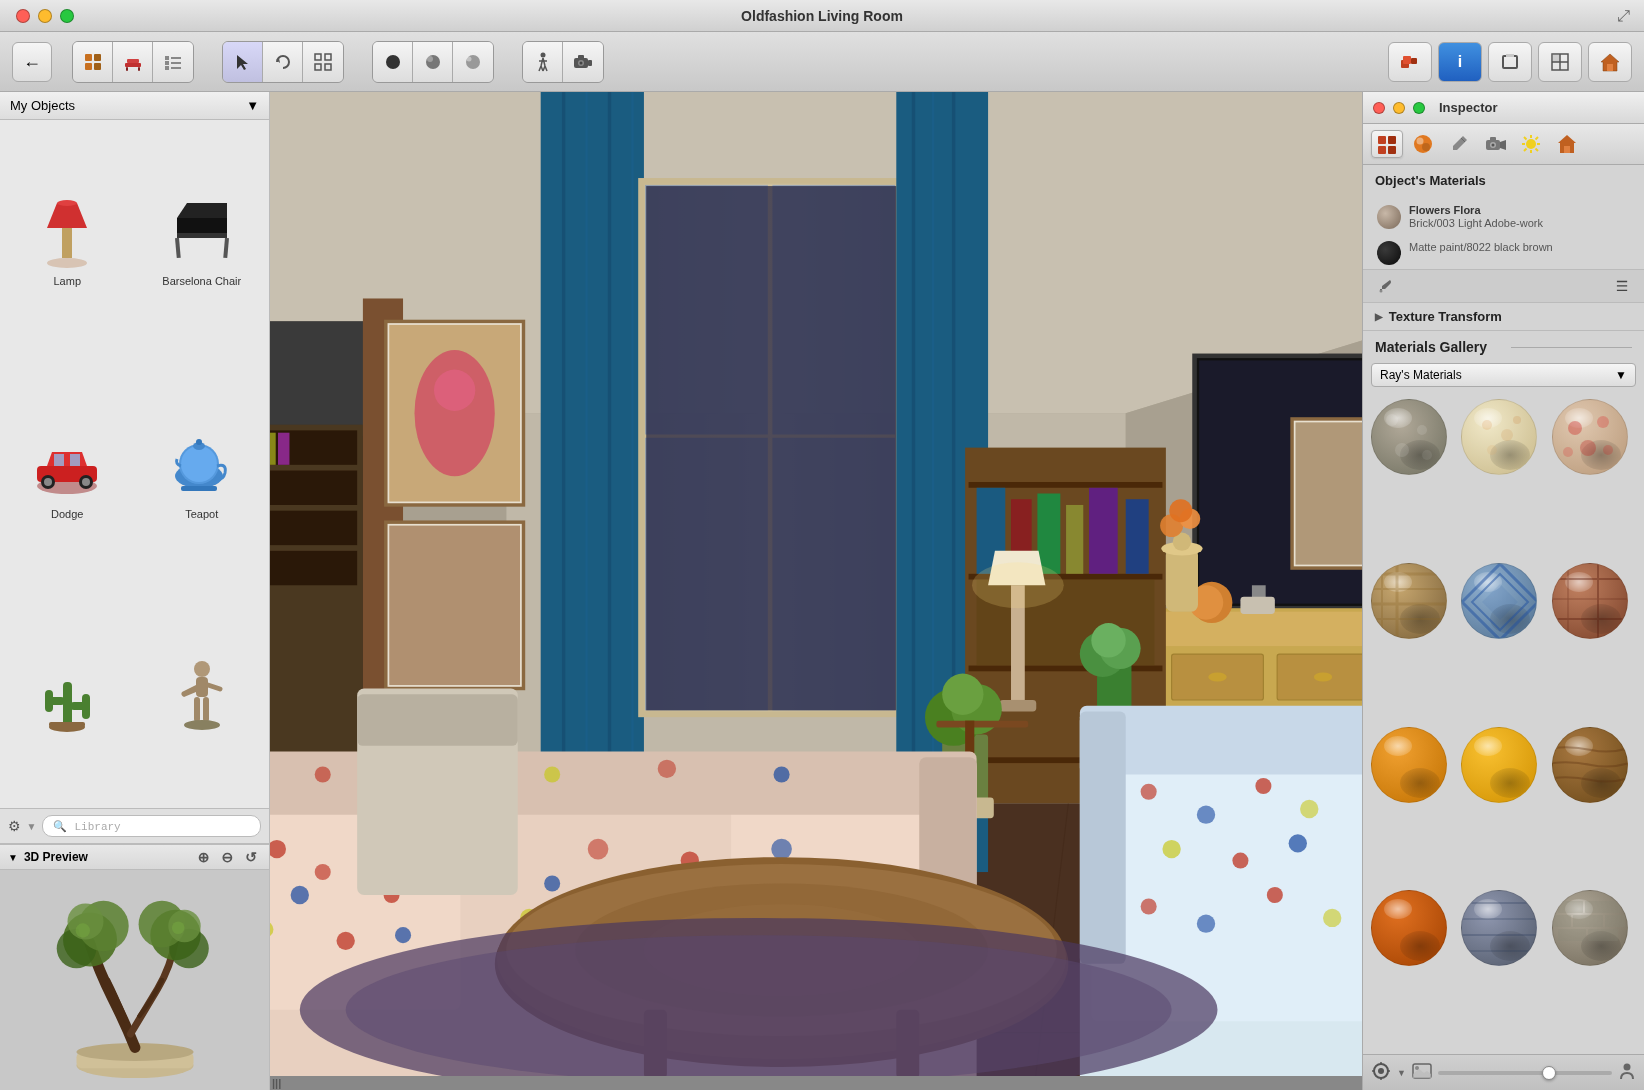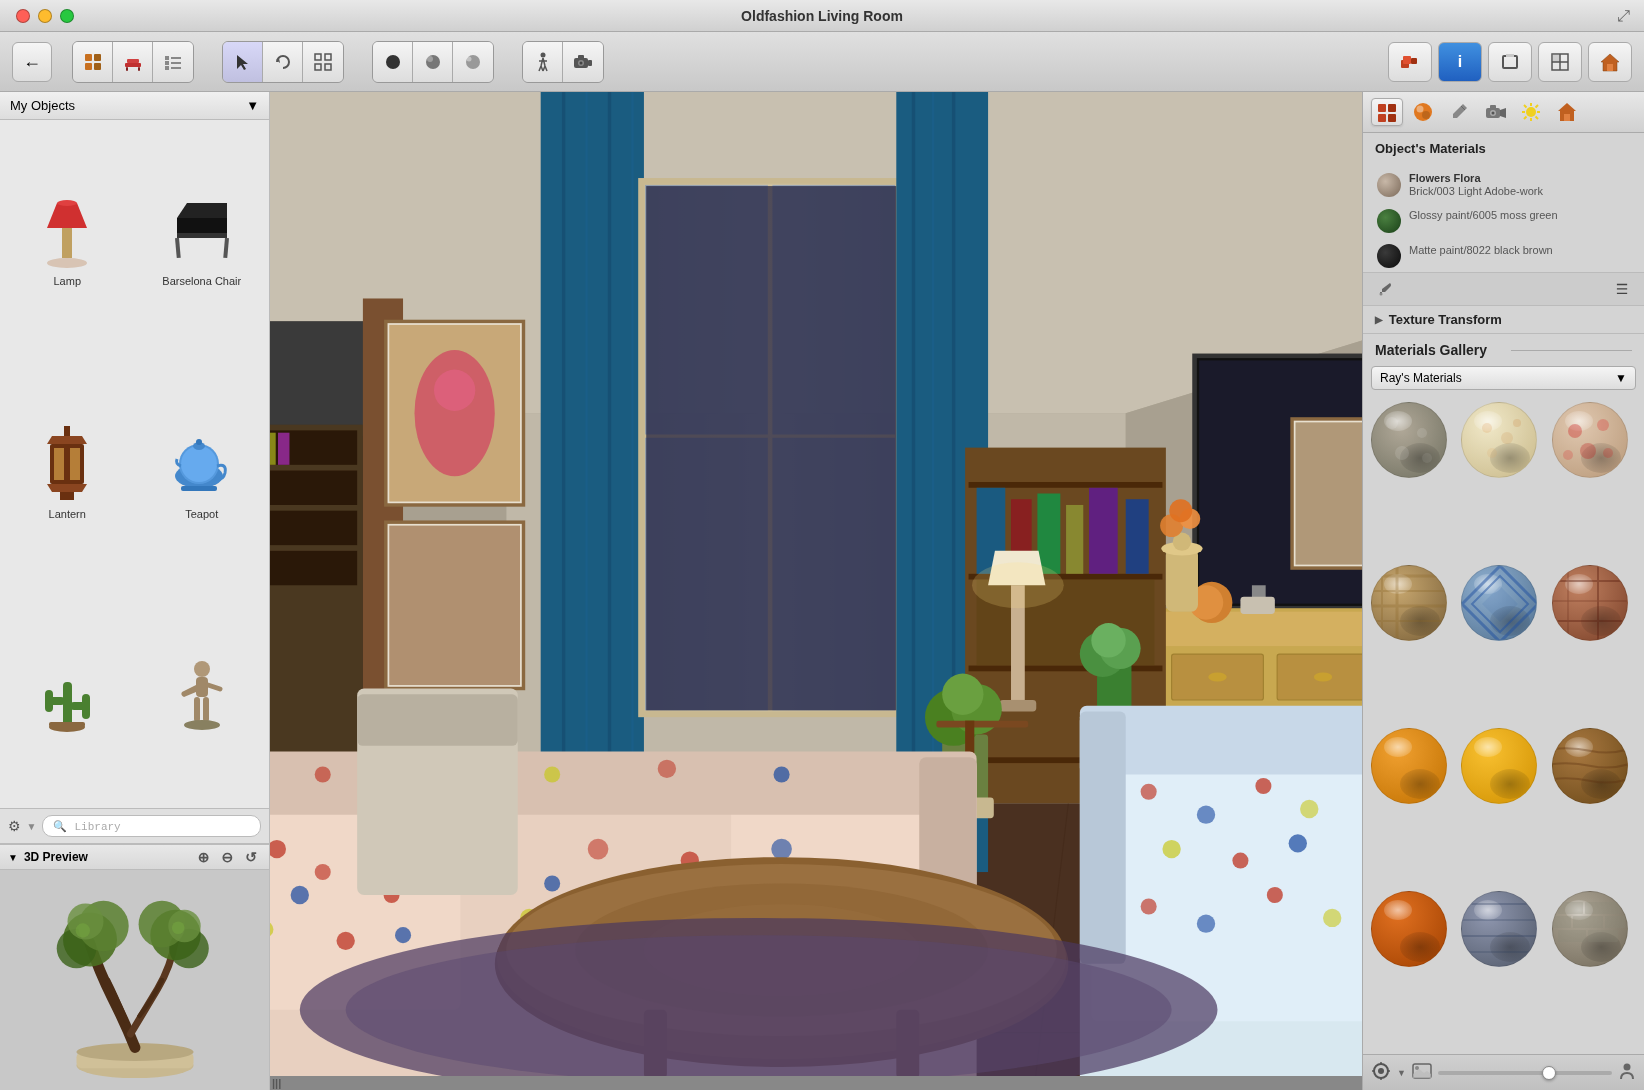--- a/index.html
+++ b/index.html
@@ -712,35 +712,37 @@
             <rect x="10" y="40" width="50" height="5" fill="#333"></rect>
             <rect x="10" y="25" width="50" height="15" fill="#111"></rect>
             <polygon points="10,25 20,10 60,10 60,25" fill="#222"></polygon>
             <rect x="8" y="45" width="4" height="20" fill="#555" transform="rotate(-5,10,45)"></rect>
             <rect x="58" y="45" width="4" height="20" fill="#555" transform="rotate(5,60,45)"></rect>
           </svg>
         </div>
         <span class="object-label">Barselona Chair</span>
       </div>
 
-
       <div class="object-item">
         <div class="object-thumb">
-          <svg width="70" height="80" viewBox="0 0 70 80">
-            <rect x="32" y="2" width="6" height="10" fill="#6a3010"></rect>
-            <polygon points="20,12 50,12 55,20 15,20" fill="#8a4520"></polygon>
-            <rect x="18" y="20" width="34" height="40" rx="2" fill="#6a3010"></rect>
-            <rect x="22" y="24" width="10" height="32" fill="#ffcc60" opacity="0.5"></rect>
-            <rect x="38" y="24" width="10" height="32" fill="#ffcc60" opacity="0.5"></rect>
-            <polygon points="15,60 55,60 50,68 20,68" fill="#8a4520"></polygon>
-            <rect x="28" y="68" width="14" height="8" fill="#6a3010"></rect>
-          </svg>
-        </div>
-        <span class="object-label">Lantern</span>
-      </div>
+          <svg width="70" height="60" viewBox="0 0 70 60">
+            <ellipse cx="35" cy="52" rx="30" ry="8" fill="#880000" opacity="0.4"></ellipse>
+            <rect x="5" y="32" width="60" height="16" rx="4" fill="#cc2020"></rect>
+            <polygon points="15,32 20,18 50,18 55,32" fill="#dd3030"></polygon>
+            <circle cx="16" cy="48" r="7" fill="#222"></circle>
+              <circle cx="16" cy="48" r="4" fill="#888"></circle>
+            <circle cx="54" cy="48" r="7" fill="#222"></circle>
+              <circle cx="54" cy="48" r="4" fill="#888"></circle>
+            <rect x="22" y="20" width="10" height="12" fill="#88ccff" opacity="0.7"></rect>
+            <rect x="38" y="20" width="10" height="12" fill="#88ccff" opacity="0.7"></rect>
+          </svg>
+        </div>
+        <span class="object-label">Dodge</span>
+      </div>
+
 
       <div class="object-item">
         <div class="object-thumb">
           <svg width="70" height="65" viewBox="0 0 70 65">
             <ellipse cx="32" cy="45" rx="24" ry="12" fill="#4488cc"></ellipse>
             <ellipse cx="32" cy="33" rx="20" ry="20" fill="#5599dd"></ellipse>
             <ellipse cx="32" cy="33" rx="18" ry="18" fill="#66aaee"></ellipse>
             <path d="M50 35 Q60 32 58 42 Q56 50 48 48" stroke="#4488cc" stroke-width="3" fill="none"></path>
             <path d="M14 35 Q8 33 10 28" stroke="#4488cc" stroke-width="3" fill="none"></path>
             <ellipse cx="32" cy="15" rx="6" ry="4" fill="#4488cc"></ellipse>
@@ -1064,20 +1066,26 @@
       </svg>
     </div>
 
     <div class="viewport-scrollbar">
       <span style="color:#555;font-size:11px;font-weight:bold;">|||</span>
     </div>
   </div>
 
   <div class="inspector">
 
+    <div class="inspector-titlebar">
+      <div class="inspector-win-btn inspector-win-close"></div>
+      <div class="inspector-win-btn inspector-win-min"></div>
+      <div class="inspector-win-btn inspector-win-max"></div>
+      <span class="inspector-title">Inspector</span>
+    </div>
 
     <div class="inspector-tabs">
       <div class="inspector-tab active">
         <svg width="22" height="20" viewBox="0 0 22 20">
             <rect x="2" y="2" width="8" height="8" fill="#c04020" rx="1"></rect>
             <rect x="12" y="2" width="8" height="8" fill="#a03010" rx="1"></rect>
             <rect x="2" y="12" width="8" height="8" fill="#c04020" rx="1"></rect>
             <rect x="12" y="12" width="8" height="8" fill="#a03010" rx="1"></rect>
           </svg>
       </div>
@@ -1131,27 +1139,20 @@
     <div class="materials-list">
 
       <div class="material-item">
         <div class="material-swatch" style="background: radial-gradient(circle at 35% 35%, #c8b8a8, #7a6858);"></div>
         <div class="material-item-info">
           <div class="material-category">Flowers Flora</div>
           <div class="material-name">Brick/003 Light Adobe-work</div>
         </div>
       </div>
 
-      <div class="material-item">
-        <div class="material-swatch" style="background: radial-gradient(circle at 35% 35%, #4a8040, #1a4018);"></div>
-        <div class="material-item-info">
-          <div class="material-category"></div>
-          <div class="material-name">Glossy paint/6005 moss green</div>
-        </div>
-      </div>
 
       <div class="material-item">
         <div class="material-swatch" style="background: radial-gradient(circle at 35% 35%, #3a3a3a, #0a0a0a);"></div>
         <div class="material-item-info">
           <div class="material-category"></div>
           <div class="material-name">Matte paint/8022 black brown</div>
         </div>
       </div>
     </div>
 

